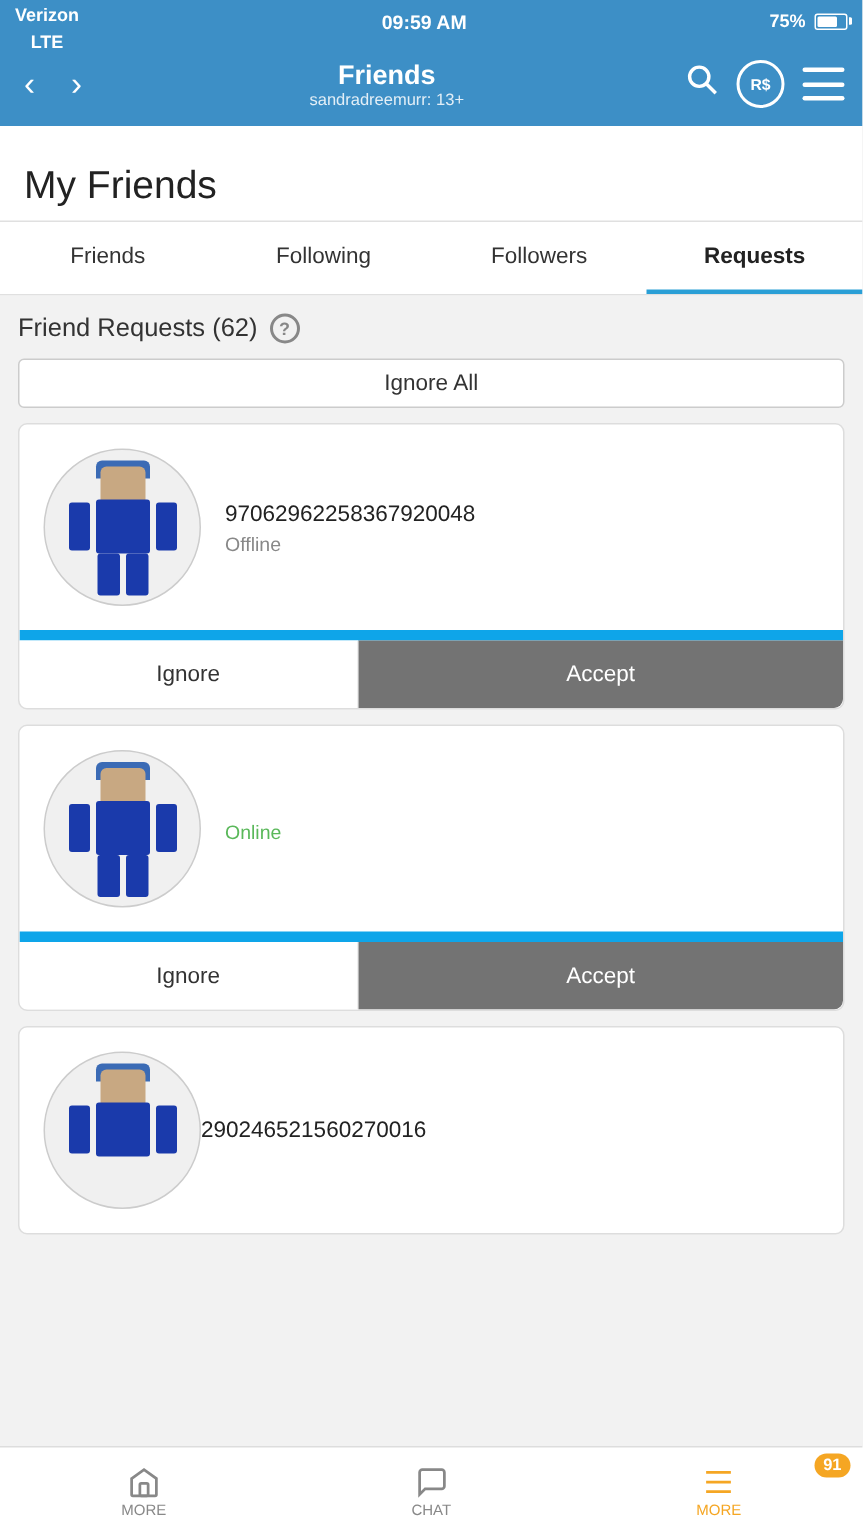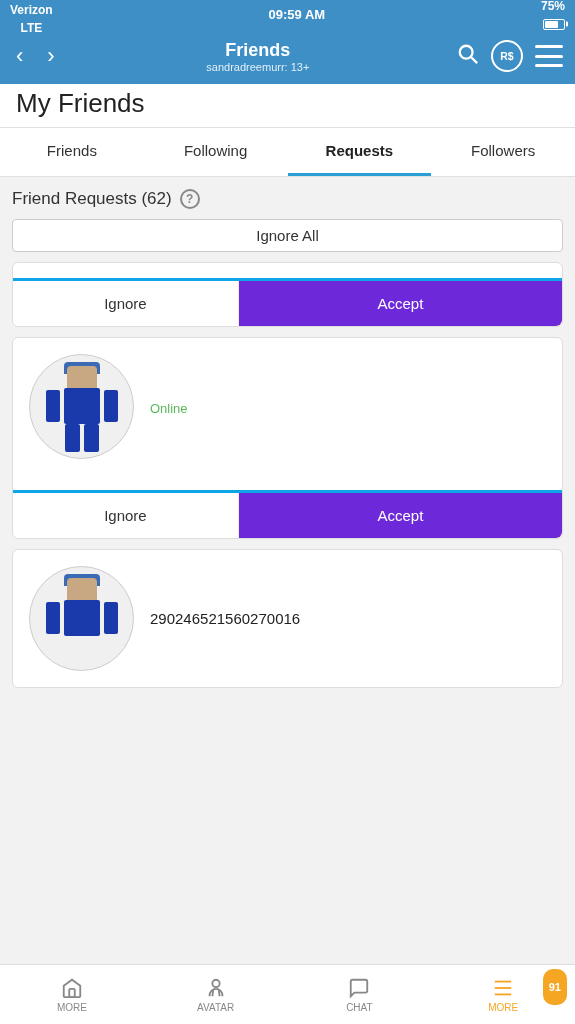--- a/index.html
+++ b/index.html
@@ -13,21 +13,21 @@
       display: flex;
       justify-content: space-between;
       align-items: center;
       padding: 4px 10px;
       height: 28px;
       font-size: 12px;
       font-weight: 600;
     }
     .status-left { display: flex; align-items: center; gap: 4px; flex-direction: column; }
     .status-center { font-size: 13px; font-weight: 600; }
-    .status-right { display: flex; align-items: flex-end; gap: 6px; flex-direction: column; }
+    .status-right { display: flex; align-items: center; gap: 6px; }
     .signal-dots { display: flex; gap: 2px; align-items: center; }
     .dot { width: 6px; height: 6px; border-radius: 50%; background: white; }
     .dot.empty { background: transparent; border: 1.5px solid white; }
     .battery-icon {
       width: 22px; height: 11px; border: 1.5px solid white; border-radius: 2px; position: relative; display: inline-flex; align-items: center; padding: 1px;
     }
     .battery-icon::after { content: ''; position: absolute; right: -4px; top: 50%; transform: translateY(-50%); width: 2px; height: 5px; background: white; border-radius: 0 1px 1px 0; }
     .battery-fill { background: white; height: 100%; width: 75%; border-radius: 1px; }
 
     
@@ -52,21 +52,21 @@
       color: white; font-size: 13px; font-weight: bold;
     }
     .menu-icon {
       width: 28px; height: 22px; display: flex; flex-direction: column; justify-content: space-between; cursor: pointer;
     }
     .menu-icon span { display: block; height: 3px; background: white; border-radius: 2px; }
 
     
     .page-title {
       background: white;
-      padding: 4px 16px 8px;
+      padding: 24px 16px 8px;
       font-size: 26px;
       font-weight: 300;
       color: #222;
       border-bottom: 1px solid #e0e0e0;
     }
 
     
     .tabs {
       background: white;
       display: flex;
@@ -173,56 +173,54 @@
     }
 
     .request-details { flex: 1; }
     .request-username { font-size: 15px; font-weight: 500; color: #222; word-break: break-all; }
     .request-status-offline { font-size: 13px; color: #888; margin-top: 4px; }
     .request-status-online { font-size: 13px; color: #5ab85a; margin-top: 4px; }
 
     .request-actions {
       display: flex;
       gap: 0;
-      border-top: 3px solid #0ea5e9;
-      margin-top: 15px;
+      border-top: 7px solid #0ea5e9;
     }
     .ignore-btn {
       flex: 1;
       padding: 14px;
       background: white;
       border: none;
       border-right: 1px solid #eee;
       font-size: 15px;
       color: #333;
       cursor: pointer;
       border-bottom-left-radius: 6px;
     }
     .accept-btn {
       flex: 1.5;
       padding: 14px;
-      background: #6d28d9;
+      background: #737373;
       border: none;
       font-size: 15px;
       color: white;
       font-weight: 500;
       cursor: pointer;
       border-bottom-right-radius: 6px;
     }
 
     
     .partial-card {
       background: white;
       border: 1px solid #ddd;
       border-radius: 6px;
       margin-bottom: 10px;
       padding: 16px;
       display: flex;
       align-items: center;
-      gap: 16px;
     }
 
     
     .bottom-nav {
       position: fixed;
       bottom: 0;
       left: 0;
       width: 575px;
       height: 60px;
       background: white;
@@ -233,21 +231,21 @@
     .nav-label { font-size: 10px; font-weight: 500; }
     .nav-badge {
       position: absolute;
       top: 4px;
       right: 8px;
       background: #f5a623;
       color: white;
       font-size: 11px;
       font-weight: bold;
       border-radius: 10px;
-      padding: 12px 6px;
+      padding: 2px 6px;
       min-width: 20px;
     }
     .nav-item-wrap { position: relative; flex: 1; display: flex; flex-direction: column; align-items: center; justify-content: center; gap: 3px; cursor: pointer; color: #888; }
     .nav-item-wrap.active { color: #f5a623; }
     .nav-item-wrap svg { width: 22px; height: 22px; }
 
     .spacer { height: 70px; }
   </style>
 </head>
 <body>
@@ -299,34 +297,51 @@
       <span></span>
     </div>
   </div>
 </div>
 
 <div class="page-title">My Friends</div>
 
 <div class="tabs">
   <div class="tab">Friends</div>
   <div class="tab">Following</div>
+  <div class="tab">Followers</div>
   <div class="tab active">Requests</div>
-  <div class="tab">Followers</div>
 </div>
 
 <div class="content">
 
   <div class="section-header">
     <span>Friend Requests (62)</span>
     <div class="info-icon">?</div>
   </div>
 
   <button class="ignore-all-btn">Ignore All</button>
 
   <div class="request-card">
+    <div class="request-info">
+      <div class="avatar-circle">
+        <div class="roblox-figure">
+          <div class="figure-head-top"></div>
+          <div class="figure-head"></div>
+          <div class="figure-body"></div>
+          <div class="figure-arm-left"></div>
+          <div class="figure-arm-right"></div>
+          <div class="figure-leg-left"></div>
+          <div class="figure-leg-right"></div>
+        </div>
+      </div>
+      <div class="request-details">
+        <div class="request-username">97062962258367920048</div>
+        <div class="request-status-offline">Offline</div>
+      </div>
+    </div>
     <div class="request-actions">
       <button class="ignore-btn">Ignore</button>
       <button class="accept-btn">Accept</button>
     </div>
   </div>
 
   <div class="request-card">
     <div class="request-info">
       <div class="avatar-circle">
         <div class="roblox-figure">
@@ -370,29 +385,20 @@
 <div class="bottom-nav">
   <div class="nav-item-wrap">
     <svg viewBox="0 0 24 24" fill="none" stroke="#888" stroke-width="2">
       <path d="M3 9.5L12 3l9 6.5V21a1 1 0 01-1 1H4a1 1 0 01-1-1V9.5z"></path>
       <rect x="9" y="13" width="6" height="9" rx="1"></rect>
     </svg>
     <span class="nav-label">MORE</span>
   </div>
   <div class="nav-item-wrap">
     <svg viewBox="0 0 24 24" fill="none" stroke="#888" stroke-width="2">
-      <circle cx="12" cy="7" r="4"></circle>
-      <path d="M5 21v-1a7 7 0 0114 0v1"></path>
-      <line x1="9" y1="14" x2="8" y2="21"></line>
-      <line x1="15" y1="14" x2="16" y2="21"></line>
-    </svg>
-    <span class="nav-label">AVATAR</span>
-  </div>
-  <div class="nav-item-wrap">
-    <svg viewBox="0 0 24 24" fill="none" stroke="#888" stroke-width="2">
       <path d="M21 15a2 2 0 01-2 2H7l-4 4V5a2 2 0 012-2h14a2 2 0 012 2z"></path>
     </svg>
     <span class="nav-label">CHAT</span>
   </div>
   <div class="nav-item-wrap active" style="position:relative;">
     <svg viewBox="0 0 24 24" fill="none" stroke="#f5a623" stroke-width="2">
       <line x1="3" y1="5" x2="21" y2="5"></line>
       <line x1="3" y1="12" x2="21" y2="12"></line>
       <line x1="3" y1="19" x2="21" y2="19"></line>
     </svg>

